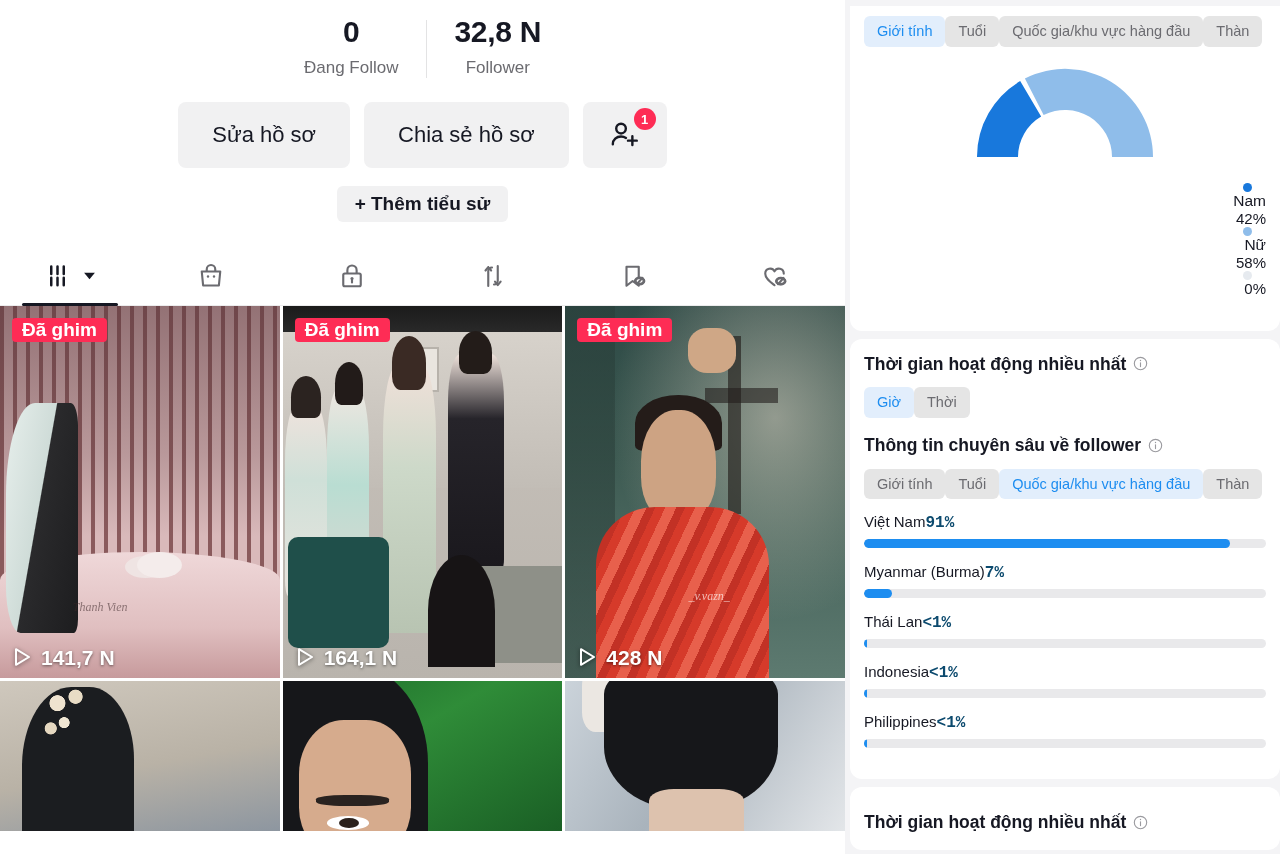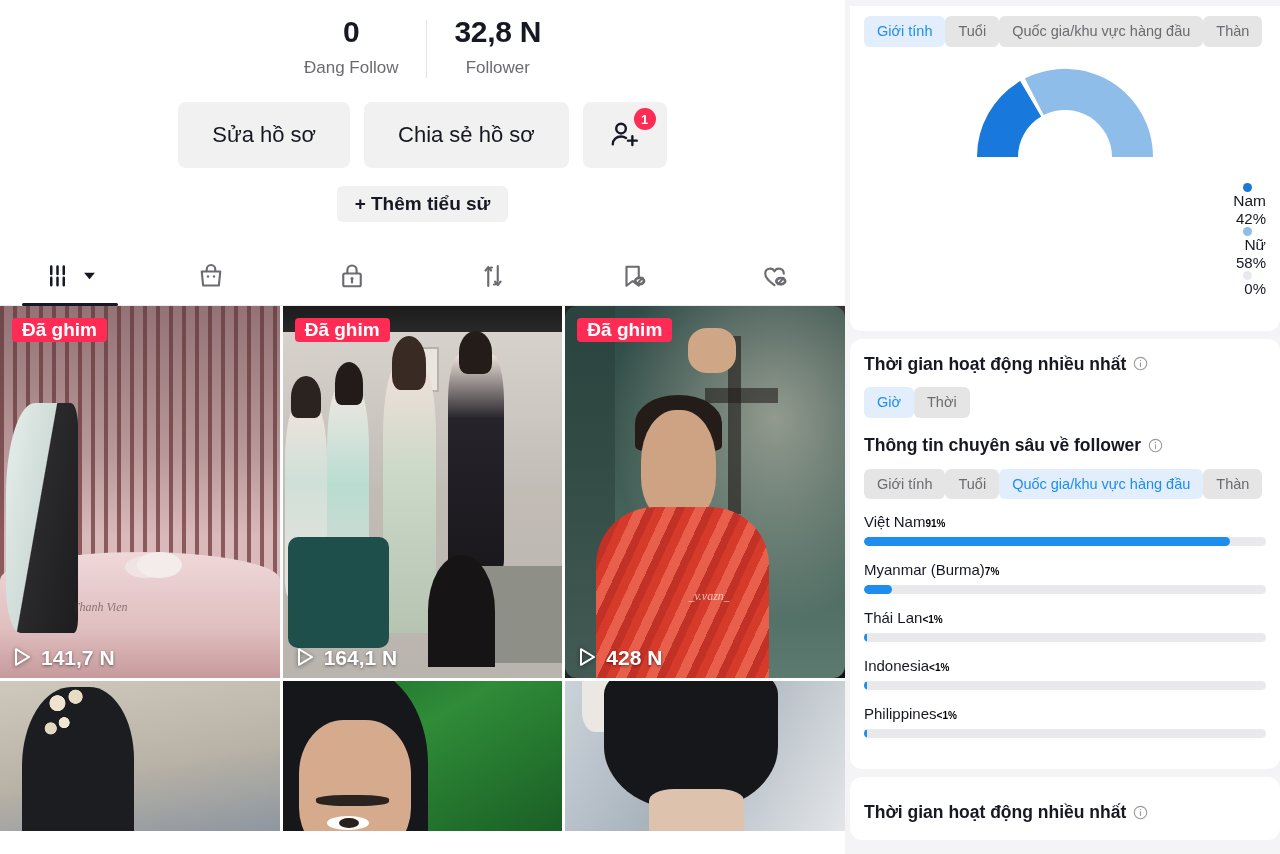--- a/index.html
+++ b/index.html
@@ -109,21 +109,21 @@
   .t2 .p2{position:absolute;left:16%;top:22%;width:15%;height:58%;background:linear-gradient(180deg,#efe7e1 0%,#b9ddd2 45%,#ded8d2 100%);border-radius:28% 28% 6% 6%;}
   .t2 .p2::before{content:"";position:absolute;left:18%;top:-12%;width:66%;height:20%;background:#221b19;border-radius:50% 50% 22% 22%;}
   .t2 .p3{position:absolute;left:36%;top:16%;width:19%;height:72%;background:linear-gradient(180deg,#f0e0d9 0%,#cdd9c9 38%,#b8c4b2 100%);border-radius:26% 26% 5% 5%;}
   .t2 .p3::before{content:"";position:absolute;left:16%;top:-11%;width:64%;height:20%;background:#3a2a24;border-radius:50% 50% 25% 25%;}
   .t2 .p4{position:absolute;left:59%;top:13%;width:20%;height:58%;background:linear-gradient(180deg,#efe2db 0%,#26242a 30%,#1a181d 100%);border-radius:22% 22% 5% 5%;}
   .t2 .p4::before{content:"";position:absolute;left:20%;top:-11%;width:60%;height:20%;background:#231c19;border-radius:50% 50% 25% 25%;}
   .t2 .sofa{position:absolute;left:2%;bottom:8%;width:36%;height:30%;background:#1f4f4a;border-radius:10px;}
   .t2 .head{position:absolute;left:52%;bottom:3%;width:24%;height:30%;background:#171415;border-radius:50% 50% 0 0;}
   .t2 .bed{position:absolute;right:0;bottom:4%;width:42%;height:26%;background:#8e9088;border-radius:16px 0 0 0;}
 
-  .t3 { background:linear-gradient(180deg,#2e4a46 0%,#3d5a52 40%,#5d7a70 100%);border-radius:12px; }
+  .t3 { background:linear-gradient(180deg,#2e4a46 0%,#3d5a52 40%,#5d7a70 100%); }
   .t3 .bg{position:absolute;inset:0;background:
       radial-gradient(ellipse at 75% 30%, rgba(220,210,195,.55), transparent 55%),
       linear-gradient(90deg, rgba(40,60,55,.5) 0 18%, transparent 18% 100%);}
   .t3 .beam{position:absolute;left:58%;top:8%;width:5%;height:48%;background:rgba(35,30,28,.65);}
   .t3 .beam2{position:absolute;left:50%;top:22%;width:26%;height:4%;background:rgba(35,30,28,.6);}
   .t3 .face{position:absolute;left:27%;top:28%;width:27%;height:30%;background:#cda383;border-radius:46% 46% 40% 40%;}
   .t3 .hair{position:absolute;left:25%;top:24%;width:31%;height:15%;background:#241c19;border-radius:50% 50% 10% 10%;}
   .t3 .robe{position:absolute;left:11%;bottom:0;width:62%;height:46%;
     background:repeating-linear-gradient(115deg,#d63a2a 0 9px,#e8604c 9px 19px,#c23125 19px 27px);
     border-radius:34% 34% 0 0;}
@@ -179,21 +179,21 @@
   .sec-title {
     font-size:17.5px; font-weight:700; color:#161823;
     display:flex; align-items:center; gap:7px; line-height:1.3;
   }
   .info-icon { display:inline-flex; align-items:center; }
 
   .bars { margin-top:14px; }
   .bar-row { margin-bottom:15px; }
   .bar-head { display:flex; align-items:baseline; margin-bottom:7px; }
   .bar-name { font-size:15px; color:#161823; }
-  .bar-val { font-size:10px; font-weight:700; color:#000000; }
+  .bar-val { font-size:16px; font-weight:700; color:#0c4a6e;font-family:Liberation Mono, monospace; }
   .bar-track { height:9px; background:#e9e9eb; border-radius:5px; overflow:hidden; }
   .bar-fill { height:100%; background:#1d8df0; border-radius:5px; }
 
   .spacer-18 { height:16px; }
 </style>
 </head>
 <body>
 
 <div id="root">
 

